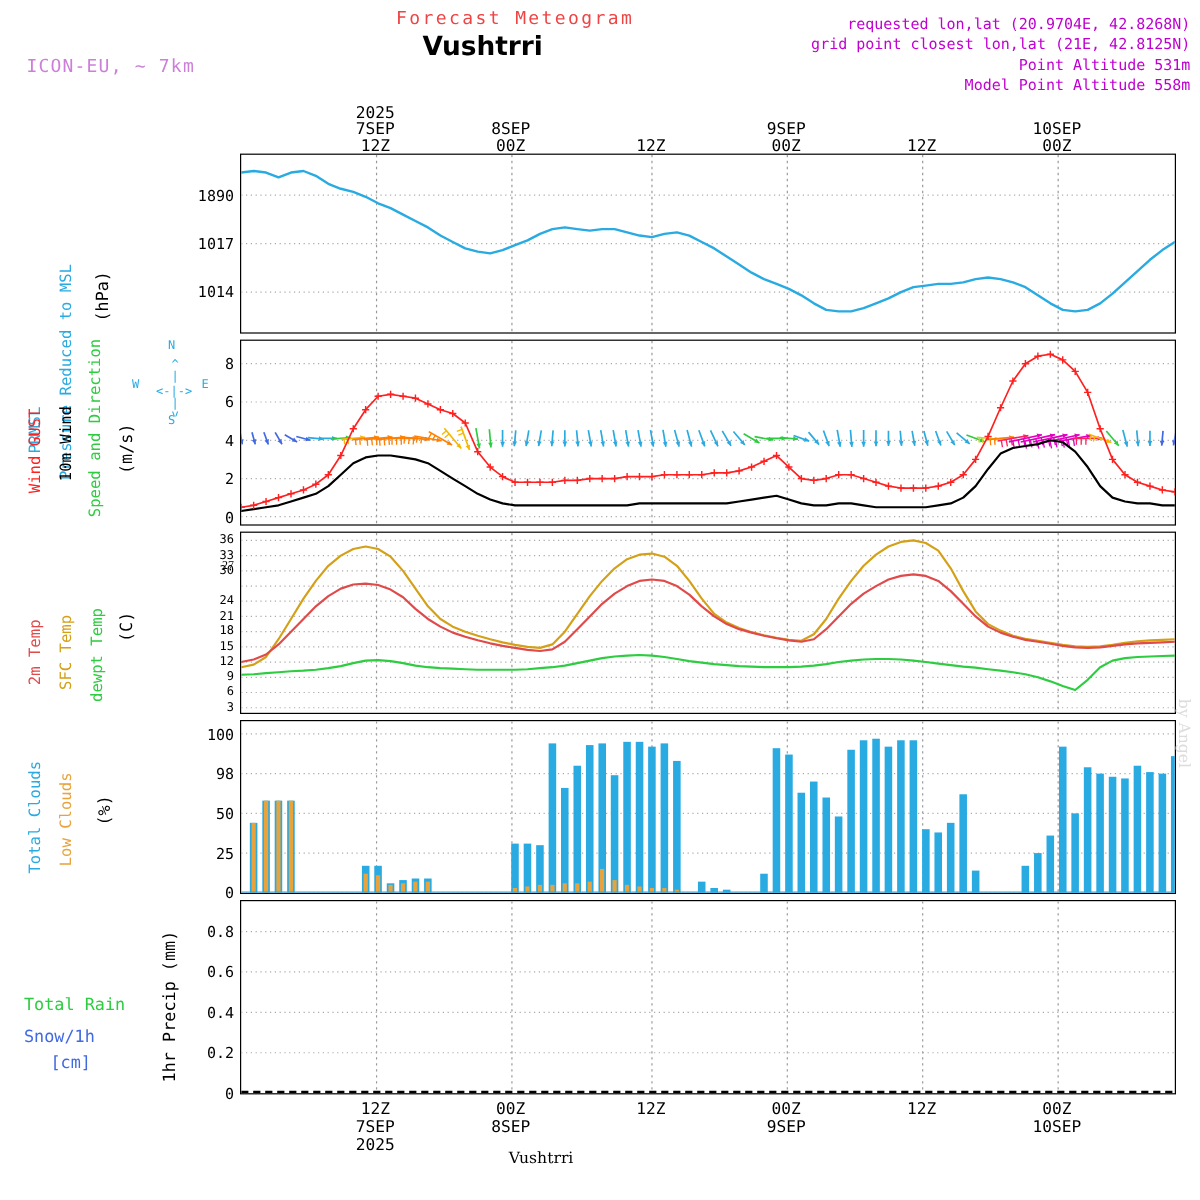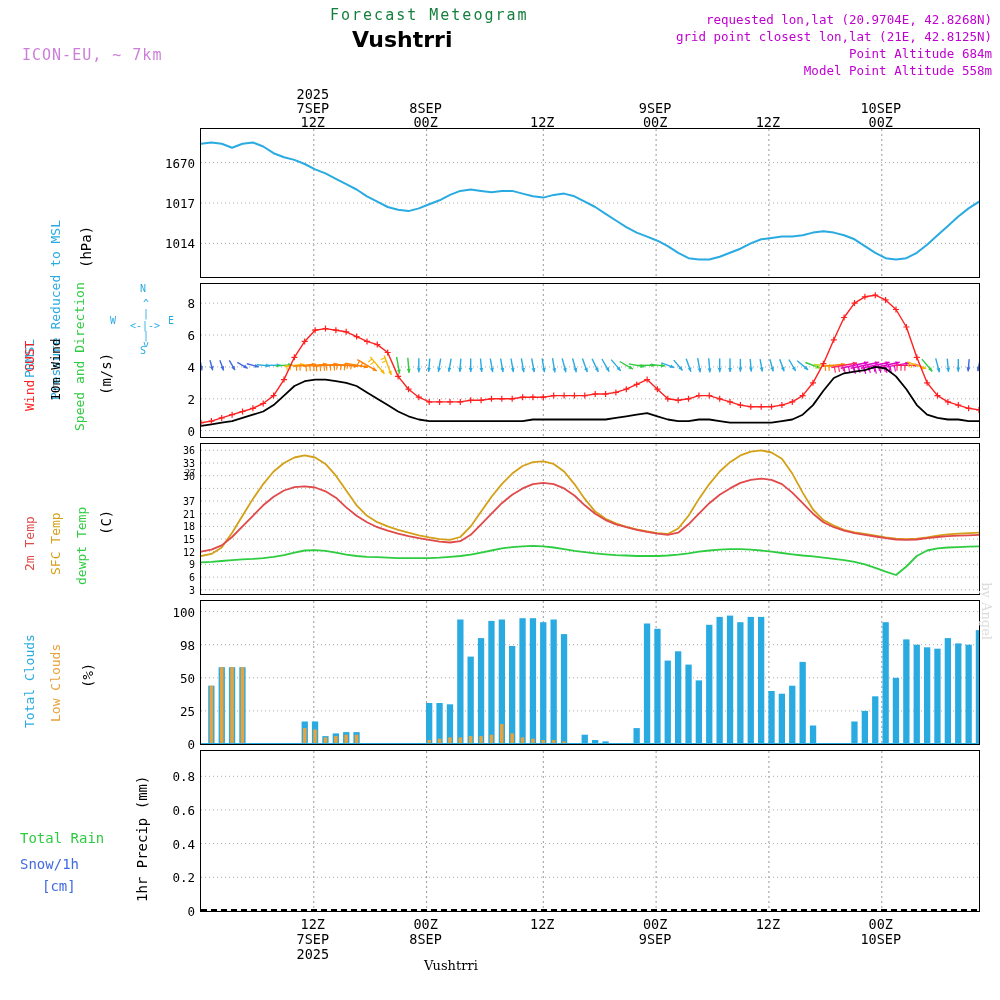--- a/index.html
+++ b/index.html
@@ -1,19 +1,19 @@
 <!DOCTYPE html>
 <html><head>
 <meta charset="utf-8">
 <style>
   html,body{margin:0;padding:0;background:#ffffff;}
   body{width:1000px;height:1000px;position:relative;font-family:"DejaVu Sans",sans-serif;overflow:hidden;}
   .abs{position:absolute;}
   .mono{font-family:"DejaVu Sans Mono",monospace;}
-  .hdr-forecast{left:330px;top:6px;font-size:15px;color:#15803d;letter-spacing:2px;font-family:"DejaVu Sans Mono",monospace;}
+  .hdr-forecast{left:330px;top:6px;font-size:15px;color:#ef4444;letter-spacing:2px;font-family:"DejaVu Sans Mono",monospace;}
   .hdr-title{left:352px;top:27px;font-size:22px;font-weight:bold;color:#000;font-family:"DejaVu Sans",sans-serif;}
   .hdr-model{left:22px;top:46px;font-size:15px;color:#cc7fd8;font-family:"DejaVu Sans Mono",monospace;letter-spacing:1px;}
   .hdr-right{right:8px;font-size:12.5px;color:#c000d0;font-family:"DejaVu Sans Mono",monospace;text-align:right;}
   .r1{top:12px;}
   .r2{top:29px;}
   .r3{top:46px;}
   .r4{top:63px;}
 
   .plotarea{position:absolute;left:200px;width:780px;border:1px solid #000;box-sizing:border-box;background:#fff;}
   #p-pres{top:128px;height:150px;}
@@ -36,21 +36,21 @@
   svg{display:block;}
 </style>
 </head>
 <body>
 
 <div class="abs hdr-forecast">Forecast Meteogram</div>
 <div class="abs hdr-title">Vushtrri</div>
 <div class="abs hdr-model">ICON-EU, ~ 7km</div>
 <div class="abs hdr-right r1">requested lon,lat (20.9704E, 42.8268N)</div>
 <div class="abs hdr-right r2">grid point closest lon,lat (21E, 42.8125N)</div>
-<div class="abs hdr-right r3">Point Altitude 684m</div>
+<div class="abs hdr-right r3">Point Altitude 531m</div>
 <div class="abs hdr-right r4">Model Point Altitude 558m</div>
 
 <div class="topaxis" id="topaxis">
     <div class="tlab" style="left: 72.81px; width: 80px; top: 0px;">
       <div style="height:14px">2025</div>
       <div style="height:14px">7SEP</div>
       <div style="height:14px">12Z</div>
     </div>
     <div class="tlab" style="left: 185.62px; width: 80px; top: 0px;">
       <div style="height:14px">&nbsp;</div>
@@ -87,21 +87,21 @@
       <line x1="455.1" y1="0" x2="455.1" y2="148" stroke="#999" stroke-width="1" stroke-dasharray="2,3"></line>
       <line x1="567.9" y1="0" x2="567.9" y2="148" stroke="#999" stroke-width="1" stroke-dasharray="2,3"></line>
       <line x1="680.8" y1="0" x2="680.8" y2="148" stroke="#999" stroke-width="1" stroke-dasharray="2,3"></line>
       <line x1="0" y1="114.4" x2="778" y2="114.4" stroke="#aaa" stroke-width="1" stroke-dasharray="1,3"></line>
       <line x1="0" y1="74.0" x2="778" y2="74.0" stroke="#aaa" stroke-width="1" stroke-dasharray="1,3"></line>
       <line x1="0" y1="33.6" x2="778" y2="33.6" stroke="#aaa" stroke-width="1" stroke-dasharray="1,3"></line>
       <polyline points="0.0,14.8 10.4,13.5 20.7,14.8 31.1,18.8 41.5,14.8 51.9,13.5 62.2,17.5 72.6,24.2 83.0,28.3 93.4,30.9 103.7,35.0 114.1,40.4 124.5,44.4 134.9,49.8 145.2,55.2 155.6,60.5 166.0,67.3 176.3,72.7 186.7,78.0 197.1,80.7 207.5,82.1 217.8,79.4 228.2,75.3 238.6,71.3 249.0,65.9 259.3,61.9 269.7,60.5 280.1,61.9 290.5,63.2 300.8,61.9 311.2,61.9 321.6,64.6 331.9,67.3 342.3,68.6 352.7,65.9 363.1,64.6 373.4,67.3 383.8,72.7 394.2,78.0 404.6,84.8 414.9,91.5 425.3,98.2 435.7,103.6 446.1,107.6 456.4,111.7 466.8,117.1 477.2,123.8 487.5,129.2 497.9,130.5 508.3,130.5 518.7,127.8 529.0,123.8 539.4,119.7 549.8,114.4 560.2,110.3 570.5,109.0 580.9,107.6 591.3,107.6 601.7,106.3 612.0,103.6 622.4,102.3 632.8,103.6 643.1,106.3 653.5,110.3 663.9,117.1 674.3,123.8 684.6,129.2 695.0,130.5 705.4,129.2 715.8,123.8 726.1,115.7 736.5,106.3 746.9,96.9 757.3,87.5 767.6,79.4 778.0,72.7" fill="none" stroke="#29ABE2" stroke-width="2" stroke-linejoin="round" stroke-linecap="round"></polyline>
     </svg>
 <div class="ylab" style="top: 114.364px;">1014</div>
     <div class="ylab" style="top: 74px;">1017</div>
-    <div class="ylab" style="top: 33.6364px;">1670</div>
+    <div class="ylab" style="top: 33.6364px;">1890</div>
   </div>
 <div class="abs" style="left:0;top:128px;width:200px;height:150px;">
   <div class="vtext" style="left:22px;top:250px;transform:rotate(-90deg);font-size:13px;color:#29ABE2;">PRMSL</div>
   <div class="vtext" style="left:48px;top:272px;transform:rotate(-90deg);font-size:13px;color:#29ABE2;">Pressure Reduced to MSL</div>
   <div class="vtext" style="left:78px;top:140px;transform:rotate(-90deg);font-size:14px;color:#000;">(hPa)</div>
 </div>
 
 <div class="plotarea" id="p-wind">
   <svg width="778" height="153" viewBox="0 0 778 153" preserveAspectRatio="none" id="svg-wind">
       <line x1="112.8" y1="0" x2="112.8" y2="153" stroke="#999" stroke-width="1" stroke-dasharray="2,3"></line>
@@ -604,21 +604,21 @@
       <polyline points="0.0,107.7 10.4,105.6 20.7,101.4 31.1,93.0 41.5,82.4 51.9,71.8 62.2,61.3 72.6,52.8 83.0,46.5 93.4,43.1 103.7,42.3 114.1,43.5 124.5,47.3 134.9,53.7 145.2,63.4 155.6,71.8 166.0,78.2 176.3,83.2 186.7,86.6 197.1,89.6 207.5,92.1 217.8,94.2 228.2,95.9 238.6,97.6 249.0,98.5 259.3,97.2 269.7,90.8 280.1,80.3 290.5,69.7 300.8,59.2 311.2,50.7 321.6,44.4 331.9,40.1 342.3,38.9 352.7,40.1 363.1,44.4 373.4,51.5 383.8,61.3 394.2,69.7 404.6,76.1 414.9,80.3 425.3,83.2 435.7,85.8 446.1,87.9 456.4,89.6 466.8,90.8 477.2,88.7 487.5,80.3 497.9,69.7 508.3,59.2 518.7,50.7 529.0,44.4 539.4,38.9 549.8,35.9 560.2,34.6 570.5,35.9 580.9,40.1 591.3,48.6 601.7,59.2 612.0,69.7 622.4,78.2 632.8,83.2 643.1,86.6 653.5,89.2 663.9,90.8 674.3,92.5 684.6,94.2 695.0,95.5 705.4,95.9 715.8,95.5 726.1,94.2 736.5,93.0 746.9,92.1 757.3,91.7 767.6,91.3 778.0,90.8" fill="none" stroke="#E04A4A" stroke-width="1.8" stroke-linejoin="round" stroke-linecap="round"></polyline>
       <polyline points="0.0,118.3 10.4,117.9 20.7,117.0 31.1,116.2 41.5,115.4 51.9,114.9 62.2,114.1 72.6,112.8 83.0,111.1 93.4,108.6 103.7,106.5 114.1,106.1 124.5,106.9 134.9,108.6 145.2,110.7 155.6,112.0 166.0,112.8 176.3,113.2 186.7,113.7 197.1,114.1 207.5,114.1 217.8,114.1 228.2,114.1 238.6,113.7 249.0,112.8 259.3,112.0 269.7,110.7 280.1,108.6 290.5,106.5 300.8,104.4 311.2,103.1 321.6,102.3 331.9,101.8 342.3,102.3 352.7,103.5 363.1,105.2 373.4,106.9 383.8,108.2 394.2,109.4 404.6,110.3 414.9,111.1 425.3,111.5 435.7,112.0 446.1,112.0 456.4,112.0 466.8,111.5 477.2,110.7 487.5,109.4 497.9,107.7 508.3,106.5 518.7,105.6 529.0,105.2 539.4,105.2 549.8,105.6 560.2,106.5 570.5,107.7 580.9,109.0 591.3,110.3 601.7,111.5 612.0,112.4 622.4,113.7 632.8,114.9 643.1,116.2 653.5,117.9 663.9,120.4 674.3,123.8 684.6,127.6 695.0,131.0 705.4,122.5 715.8,112.0 726.1,106.5 736.5,104.4 746.9,103.5 757.3,103.1 767.6,102.7 778.0,102.3" fill="none" stroke="#2ECC40" stroke-width="1.8" stroke-linejoin="round" stroke-linecap="round"></polyline>
     </svg>
 <div class="ylab sm" style="top: 145.775px;">3</div>
     <div class="ylab sm" style="top: 133.099px;">6</div>
     <div class="ylab sm" style="top: 120.423px;">9</div>
     <div class="ylab sm" style="top: 107.746px;">12</div>
     <div class="ylab sm" style="top: 95.0704px;">15</div>
     <div class="ylab sm" style="top: 82.3944px;">18</div>
     <div class="ylab sm" style="top: 69.7183px;">21</div>
-    <div class="ylab sm" style="top: 57.0423px;">37</div>
+    <div class="ylab sm" style="top: 57.0423px;">24</div>
     <div class="ylab sm" style="top: 28px; font-family: Liberation Serif, serif;">27</div>
     <div class="ylab sm" style="top: 31.6901px;">30</div>
     <div class="ylab sm" style="top: 19.0141px;">33</div>
     <div class="ylab sm" style="top: 6.33803px;">36</div>
   </div>
 <div class="abs" style="left:0;top:443px;width:200px;height:152px;">
   <div class="vtext" style="left:22px;top:128px;transform:rotate(-90deg);font-size:13px;color:#E04A4A;">2m Temp</div>
   <div class="vtext" style="left:48px;top:132px;transform:rotate(-90deg);font-size:13px;color:#D4A017;">SFC Temp</div>
   <div class="vtext" style="left:74px;top:142px;transform:rotate(-90deg);font-size:13px;color:#2ECC40;">dewpt Temp</div>
   <div class="vtext" style="left:98px;top:92px;transform:rotate(-90deg);font-size:14px;color:#000;">(C)</div>

